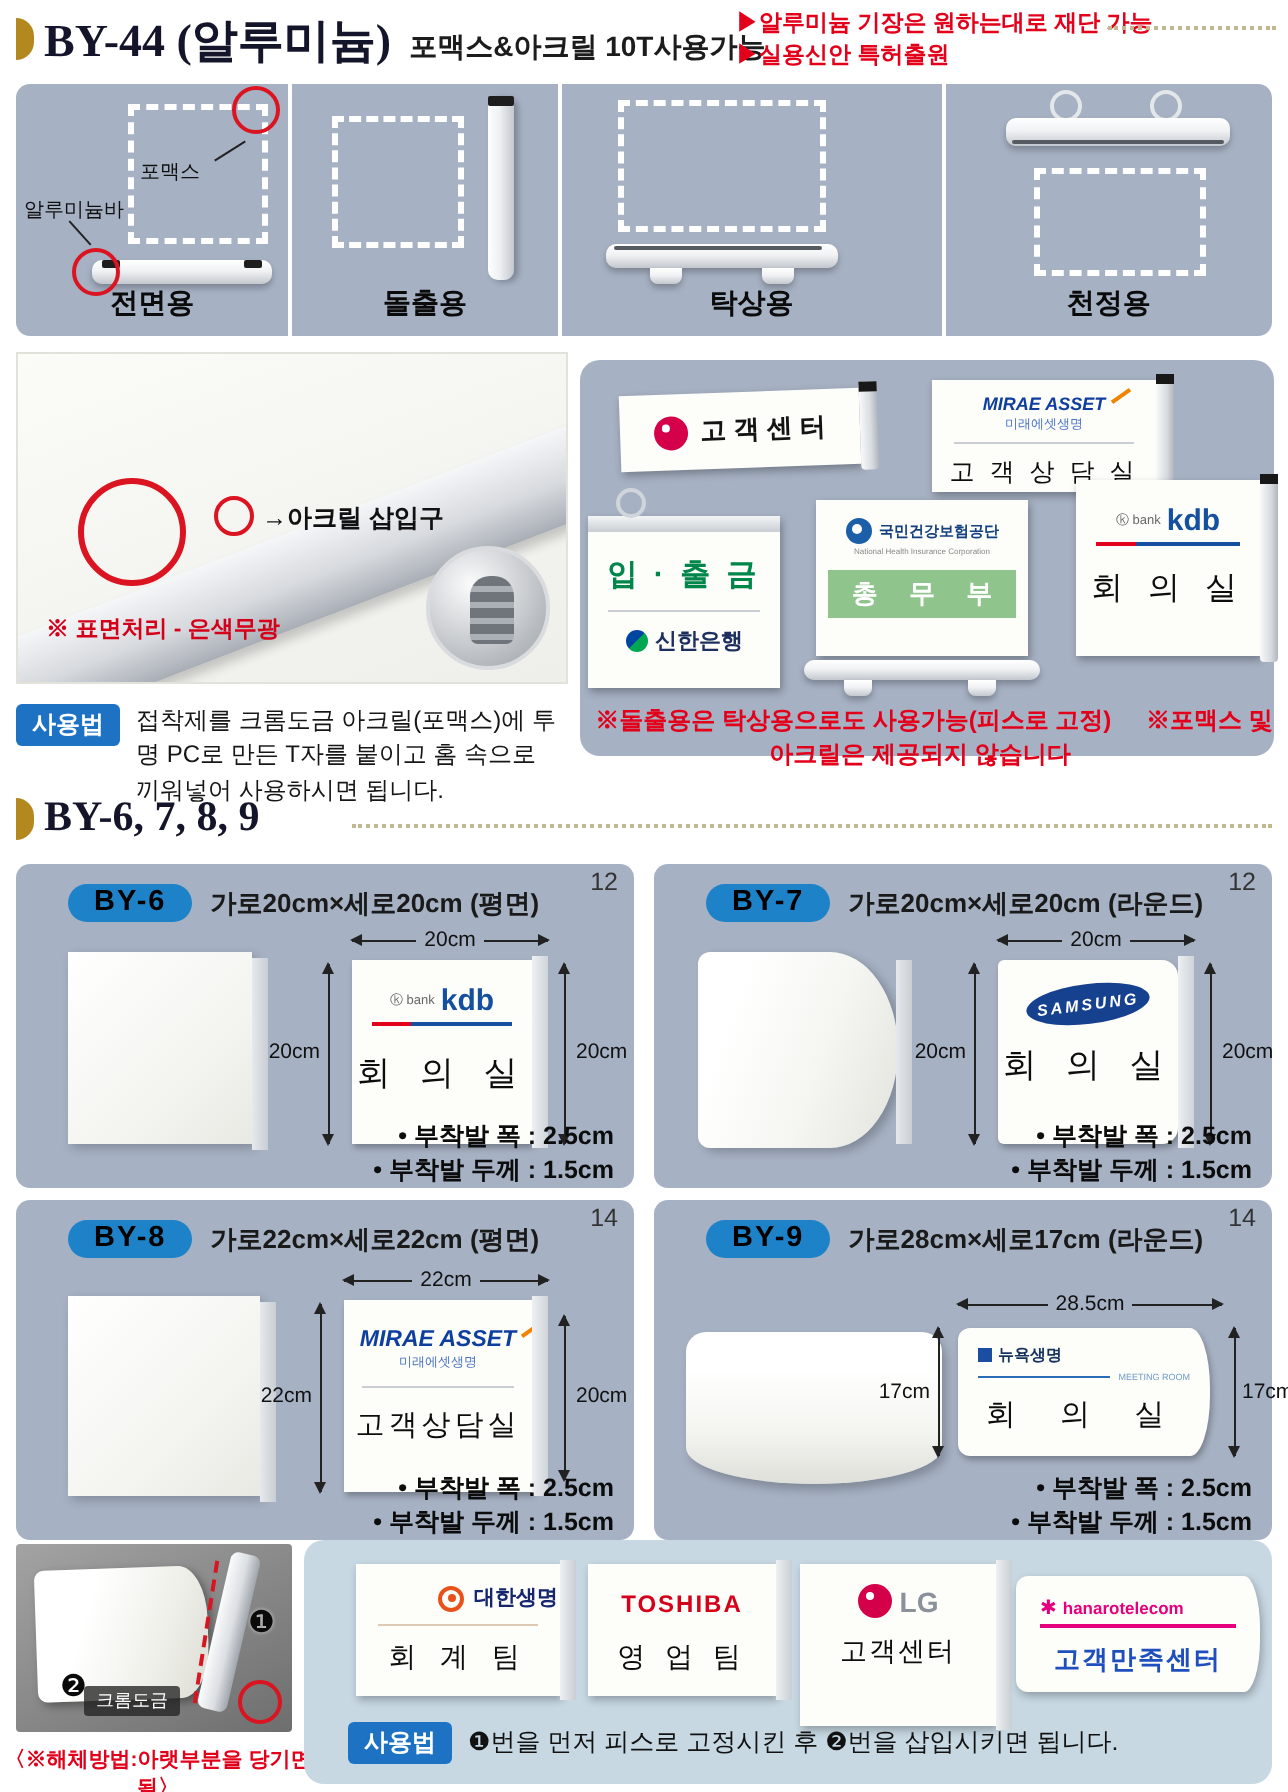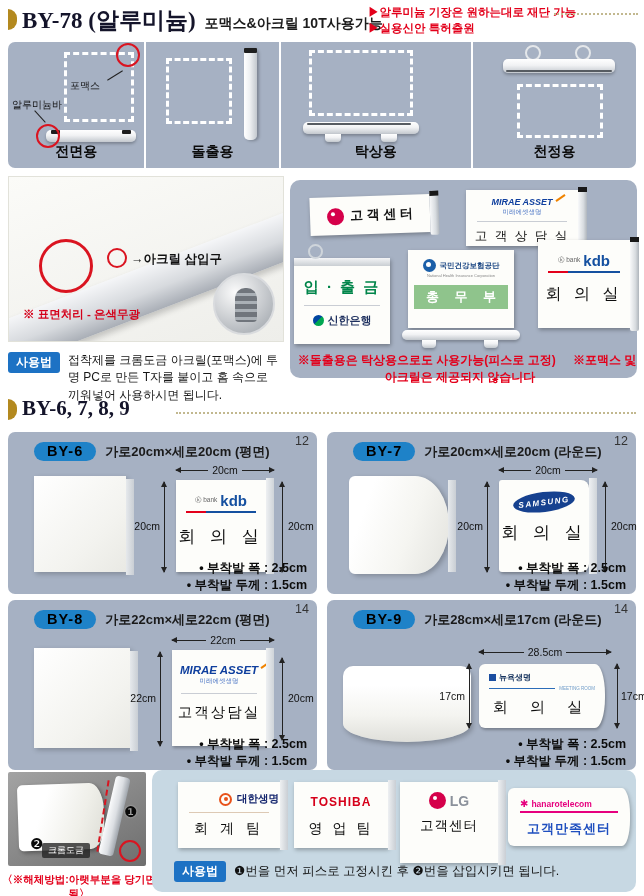--- a/index.html
+++ b/index.html
@@ -117,21 +117,21 @@
   .s6-usage { position:absolute; left:22px; top:91px; display:flex; align-items:center; gap:8px; }
   .s6-usage .txt { font-size:12.5px; color:#111; }
 </style>
 </head>
 <body>
 
 <div class="page">
 
   <div class="gold-mark" style="left:8px; top:9px;"></div>
   <div class="s1-titles">
-    <span class="t1">BY-78 (알루미늄)</span>
+    <span class="t1">BY-44 (알루미늄)</span>
     <span class="t2">포맥스&amp;아크릴 10T사용가능</span>
   </div>
   <div class="s1-bullets">
     <div>▶알루미늄 기장은 원하는대로 재단 가능</div>
     <div>▶실용신안 특허출원</div>
   </div>
   <div class="dots abs" style="left:554px; top:13px; width:84px;"></div>
 
   <div class="s2">
     <div class="mt-cell b" style="width:144px;">

